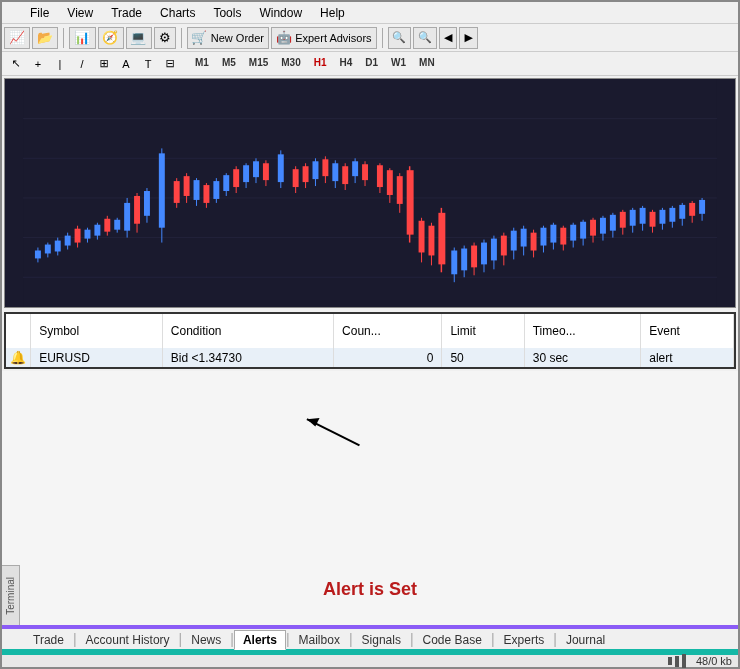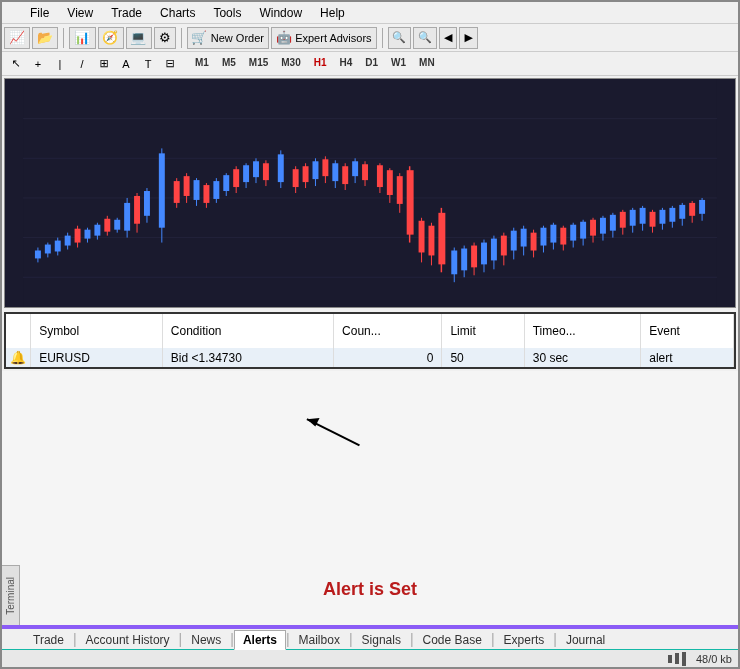--- a/index.html
+++ b/index.html
@@ -255,21 +255,21 @@
       color: #000;
       margin-bottom: -1px;
     }
     .tab-separator {
       color: #aaa;
       font-size: 14px;
     }
     .status-bar {
       height: 18px;
       background: #e8e8e8;
-      border-top: 1px solid #14b8a6;
+      border-top: 6px solid #14b8a6;
       display: flex;
       align-items: center;
       justify-content: flex-end;
       padding: 0 6px;
       font-size: 11px;
       color: #333;
       gap: 6px;
     }
     .status-icon {
       display: flex;

